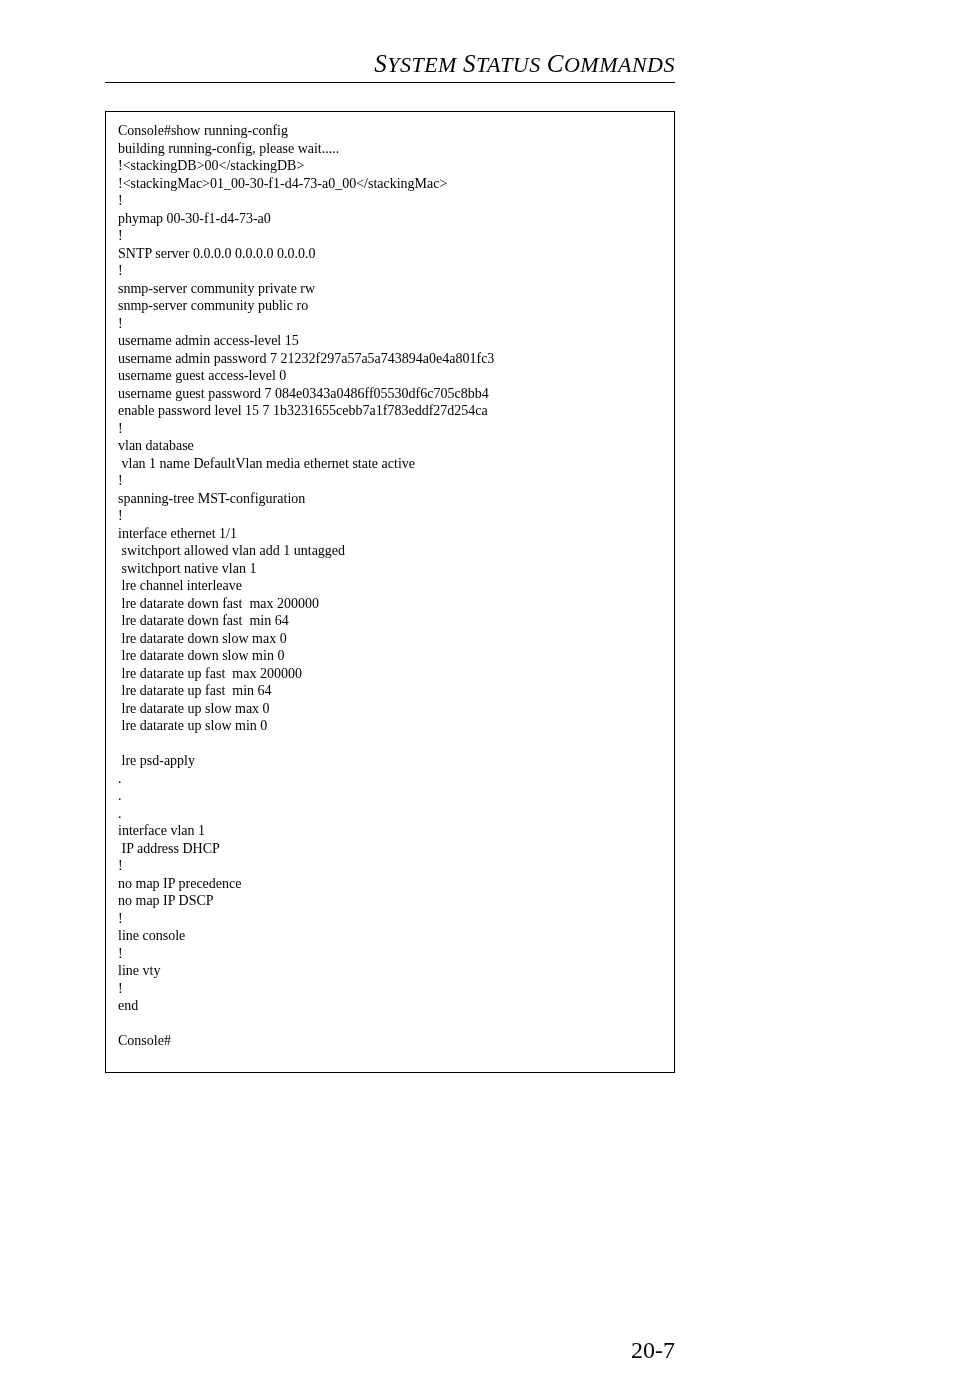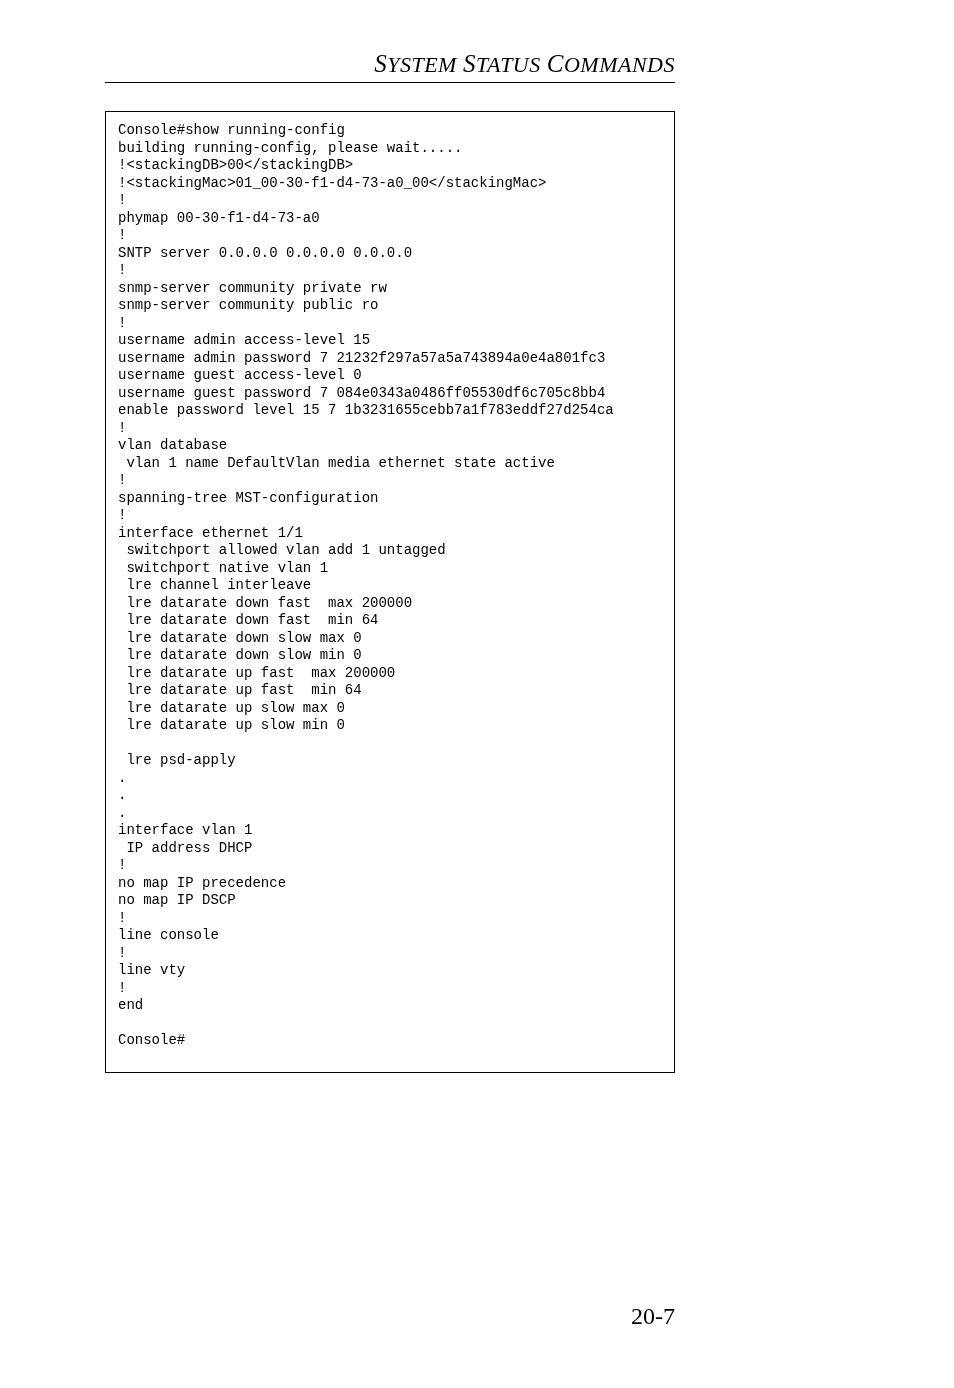--- a/index.html
+++ b/index.html
@@ -29,29 +29,29 @@
     margin-bottom: 28px;
   }
   .section-title {
     font-weight: bold;
     font-size: 20px;
     margin: 0 0 10px 0;
   }
   .code-box {
     border: 1px solid #000;
     padding: 10px 12px 22px 12px;
-    font-family: Liberation Mono, monospace;
+    font-family: Liberation Serif, serif;
     font-size: 14px;
     line-height: 1.25;
     white-space: pre;
     overflow: hidden;
   }
   .page-number {
     position: absolute;
-    bottom: 58px;
+    bottom: 24px;
     right: 85px;
     font-size: 24px;
     font-family: "Times New Roman", Times, serif;
   }
 </style>
 </head>
 <body>
 
 <div class="page">
 

